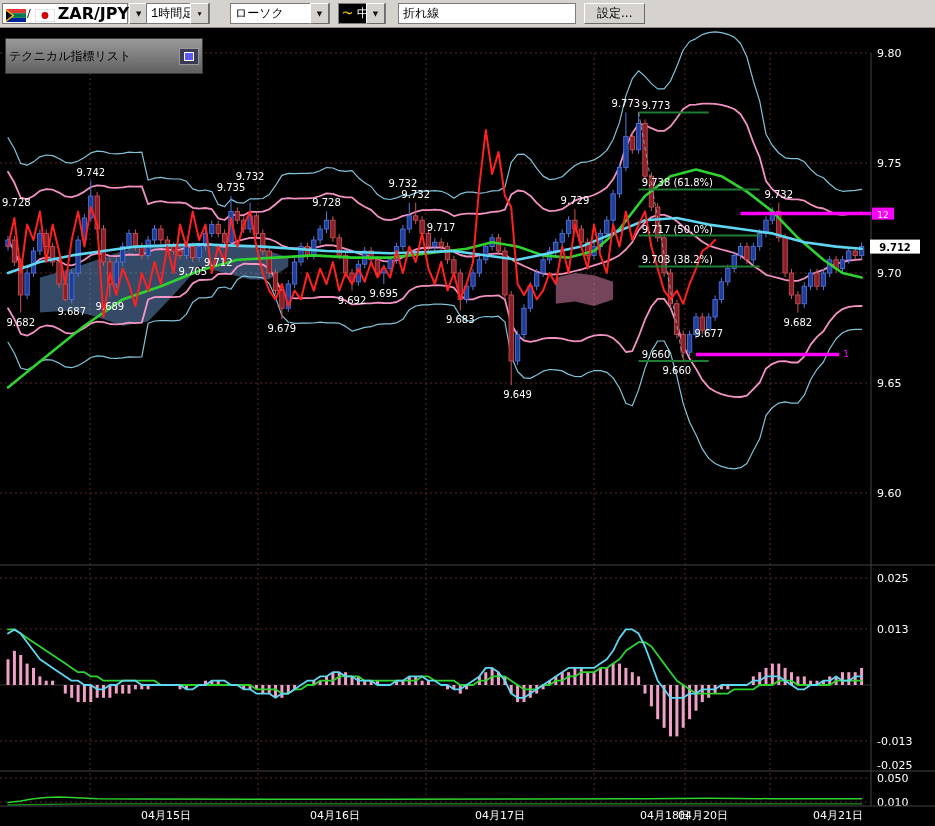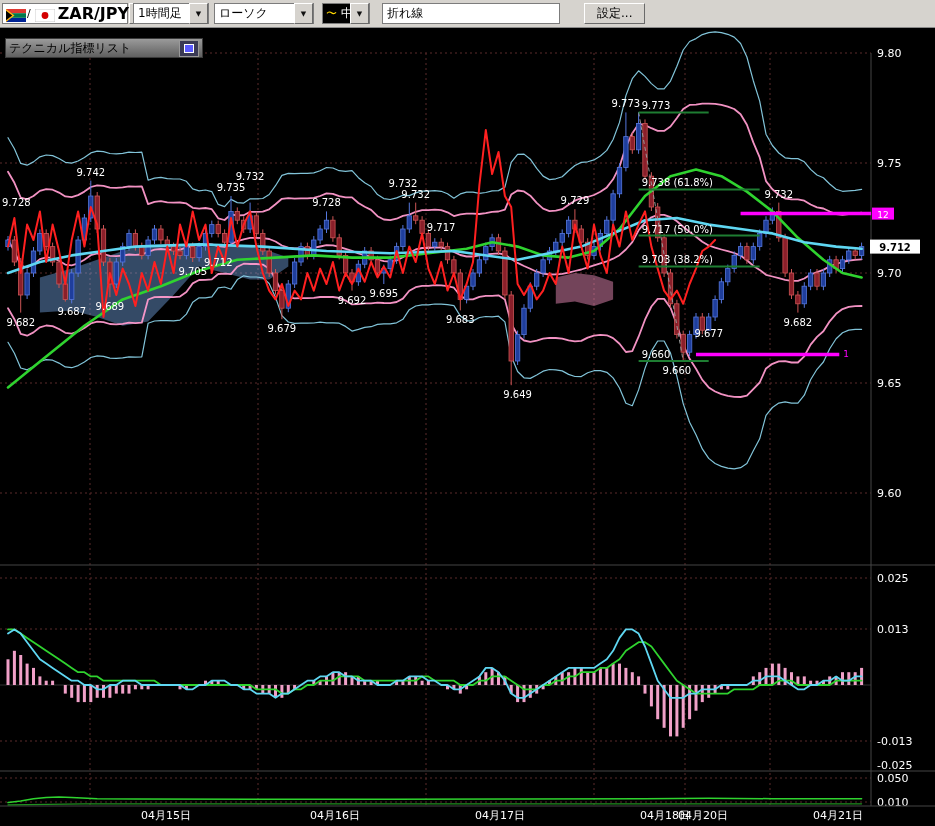--- a/index.html
+++ b/index.html
@@ -4,33 +4,33 @@
 <style>
   html,body{margin:0;padding:0;background:#000;}
   body{width:935px;height:826px;overflow:hidden;font-family:"DejaVu Sans",sans-serif;-webkit-user-select:none;user-select:none;}
   .app{position:relative;width:935px;height:826px;background:#000;}
   
   .toolbar{position:absolute;left:0;top:0;width:935px;height:28px;background:#d6d3ce;border-bottom:1px solid #8a8a8a;display:flex;align-items:center;box-sizing:border-box;padding:0 2px;}
   .combo{display:inline-flex;align-items:center;height:21px;background:#fff;border:1px solid #7c7c7c;box-sizing:border-box;}
   .combo .val{padding:0 4px;font-size:12px;color:#000;white-space:nowrap;overflow:hidden;}
   .combo .arrowbtn{margin-left:auto;width:17px;height:19px;background:#d6d3ce;border:1px solid;border-color:#fff #6a6a6a #6a6a6a #fff;display:flex;align-items:center;justify-content:center;font-size:7px;color:#111;flex:none;}
   .pair-combo{width:126px;}
-  .tf-combo{width:76px;margin-left:5px;}
-  .type-combo{width:100px;margin-left:5px;justify-content:flex-end;}
+  .tf-combo{width:64px;margin-left:18px;font-family:Liberation Mono, monospace;}
+  .type-combo{width:100px;margin-left:20px;justify-content:flex-end;}
   .style-combo{width:48px;margin-left:8px;background:#000;}
   .style-combo .val{color:#fff;}
   .style-combo .wave{color:#ffd700;font-size:11px;padding-left:3px;}
   .overlay-field{width:168px;height:19px;margin-left:12px;border:1px solid #7c7c7c;font-size:12px;padding:0 4px;font-family:"DejaVu Sans",sans-serif;}
-  .settings-btn{margin-left:24px;height:21px;padding:0 12px;background:#d6d3ce;border:1px solid;border-color:#fff #6a6a6a #6a6a6a #fff;font-size:12px;font-family:"DejaVu Sans",sans-serif;color:#000;}
+  .settings-btn{margin-left:8px;height:21px;padding:0 12px;background:#d6d3ce;border:1px solid;border-color:#fff #6a6a6a #6a6a6a #fff;font-size:12px;font-family:"DejaVu Sans",sans-serif;color:#000;}
   .flag{display:inline-block;width:20px;height:13px;margin-left:3px;flex:none;}
   .flagsep{font-size:11px;margin:0 1px;color:#000;}
   .pairlbl{font-size:16px;font-weight:bold;margin-left:3px;color:#000;}
   
   .chart-wrap{position:absolute;left:0;top:28px;width:935px;height:798px;background:#000;}
-  .ind-header{position:absolute;left:5px;top:10px;width:198px;height:20px;background:linear-gradient(#9a9a9a,#606060);border:1px solid #3a3a3a;display:flex;align-items:center;padding:0 3px;box-sizing:border-box;z-index:5;}
+  .ind-header{position:absolute;left:5px;top:10px;width:198px;height:36px;background:linear-gradient(#9a9a9a,#606060);border:1px solid #3a3a3a;display:flex;align-items:center;padding:0 3px;box-sizing:border-box;z-index:5;}
   .ind-title{font-size:12px;color:#000;white-space:nowrap;}
   .ind-btn{margin-left:auto;width:18px;height:15px;background:#3a3a55;border:1px solid #999;display:flex;align-items:center;justify-content:center;}
   .ind-btn .sq{width:8px;height:7px;border:1px solid #fff;background:#5a5aff;display:block;}
 </style>
 </head>
 <body>
 
 <div class="app">
 
   <div class="toolbar">

